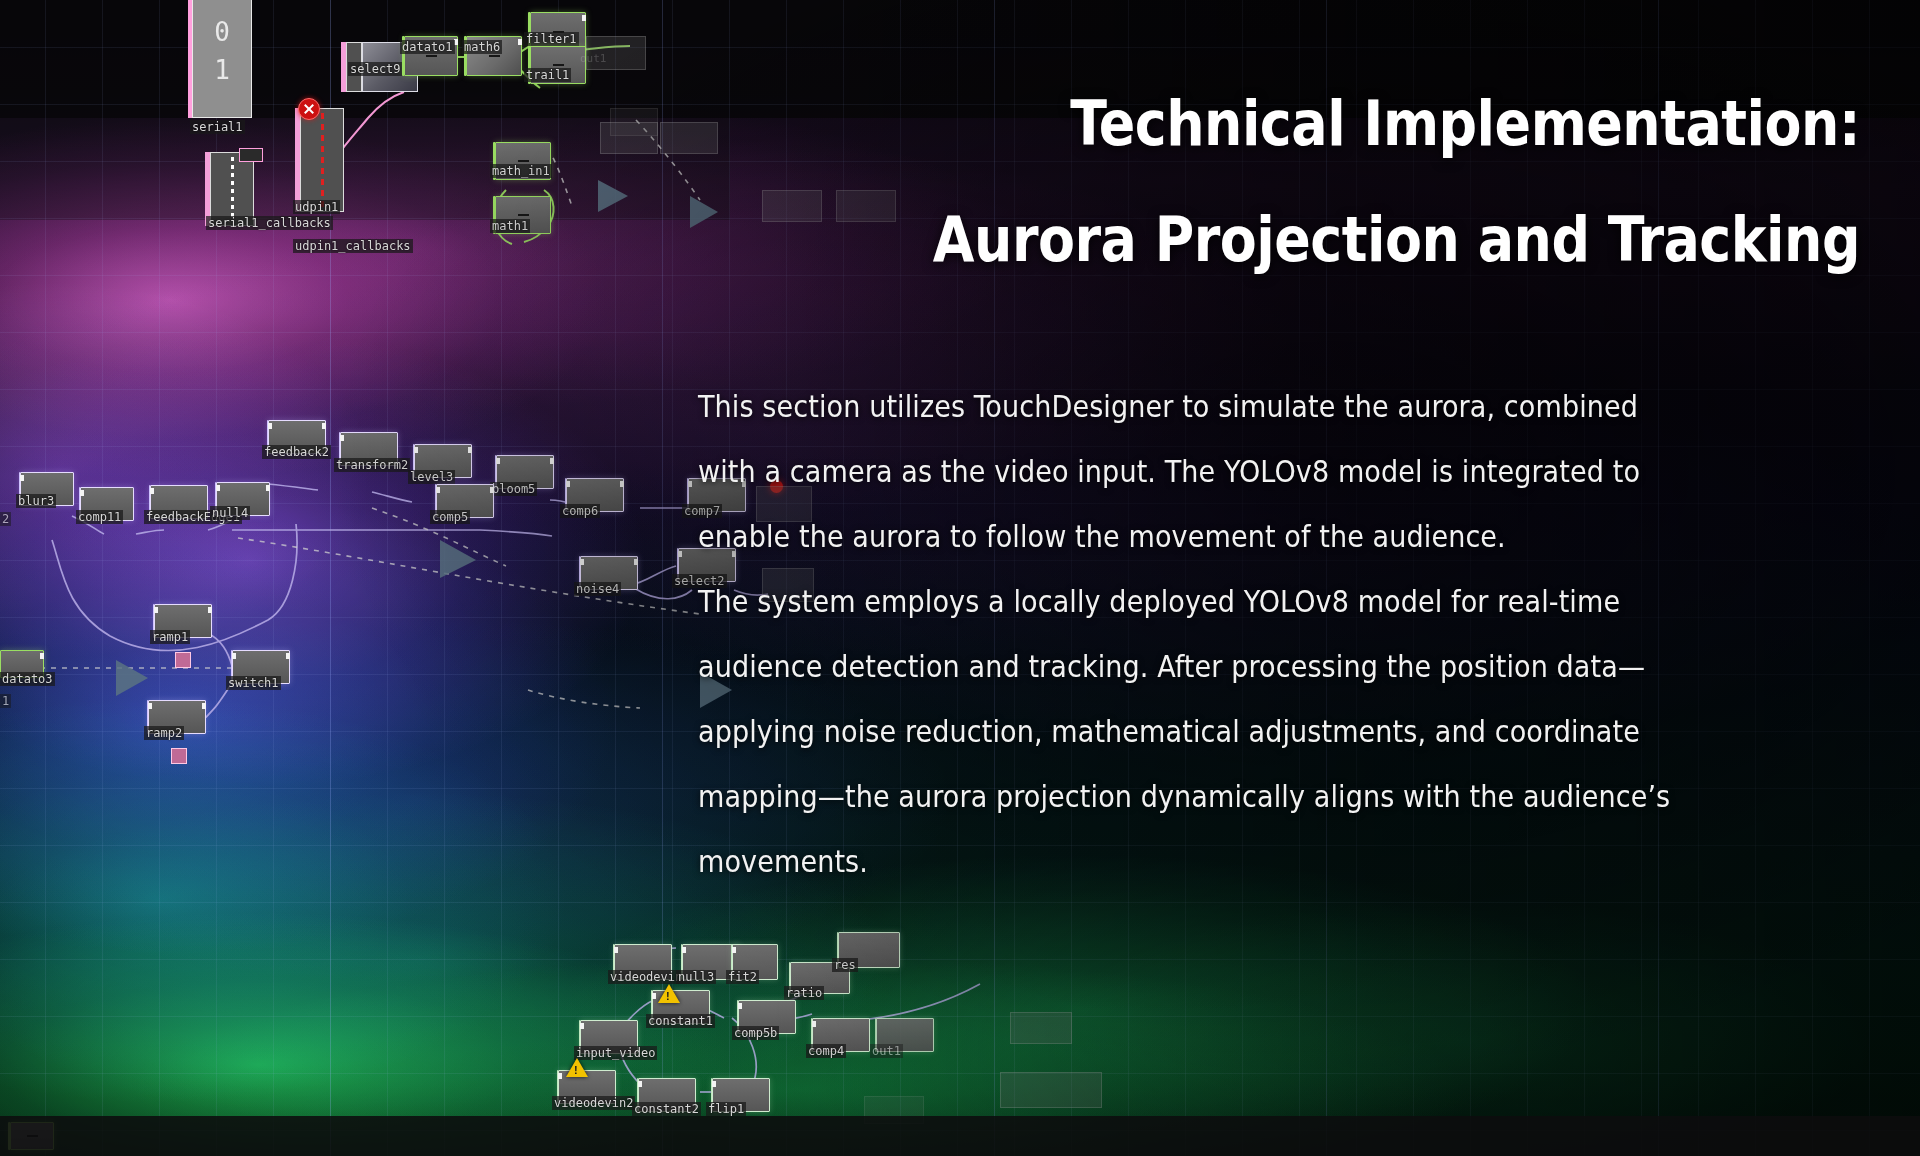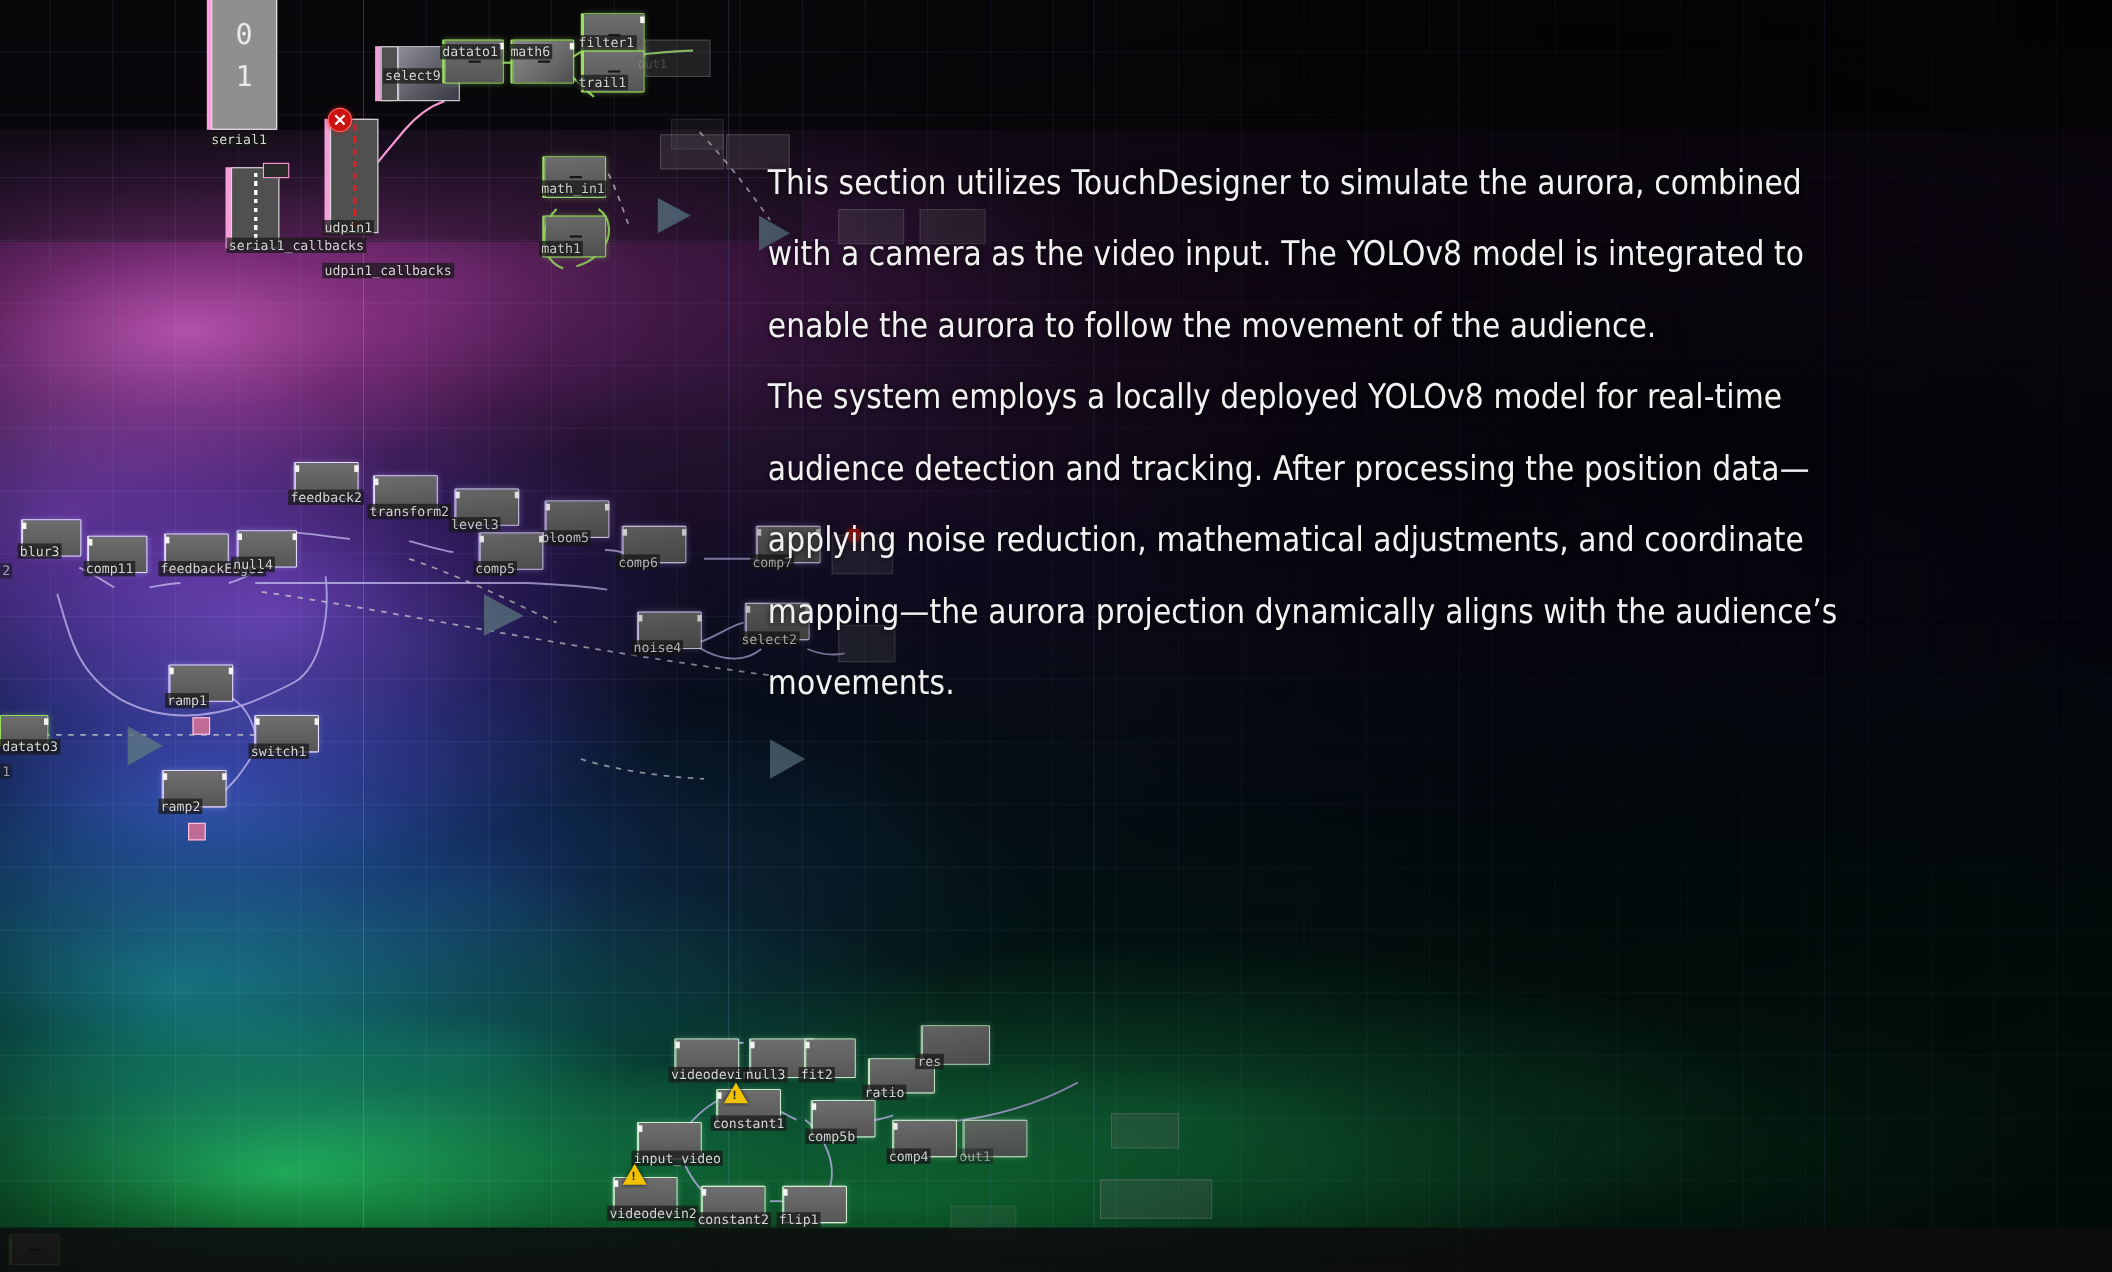--- a/index.html
+++ b/index.html
@@ -577,19 +577,23 @@
   <div class="ghost-node" style="left:864px;top:1096px;width:58px;height:26px;opacity:0.5;"></div>
 
   <div class="node chop" style="left:10px;top:1122px;width:44px;height:28px;">
       <span class="dash"></span>
     </div>
 
   <div class="aurora-layer" id="aur-vignette"></div>
   <div id="band-bottom"></div>
 
   <div id="content">
+    <div id="title-block">
+      <div class="title">Technical Implementation:</div>
+      <div class="title">Aurora Projection and Tracking</div>
+    </div>
     <div id="body-block">
       <p class="para">This section utilizes TouchDesigner to simulate the aurora, combined with a camera as the video input. The YOLOv8 model is integrated to enable the aurora to follow the movement of the audience.</p>
       <p class="para">The system employs a locally deployed YOLOv8 model for real-time audience detection and tracking. After processing the position data—applying noise reduction, mathematical adjustments, and coordinate mapping—the aurora projection dynamically aligns with the audience’s movements.</p>
     </div>
   </div>
 
 </div>
 
 </body></html>

